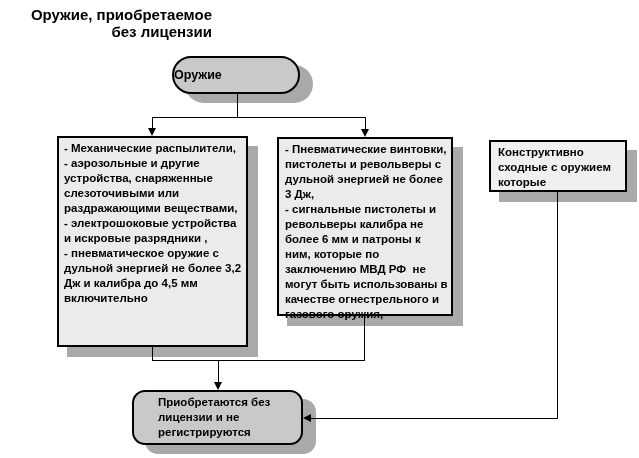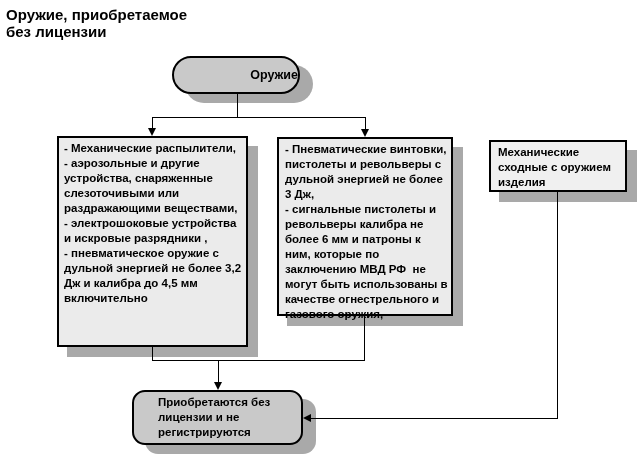--- a/index.html
+++ b/index.html
@@ -26,21 +26,21 @@
     color: var(--text);
   }
   .title {
     position: absolute;
     left: 6px;
     top: 6px;
     width: 206px;
     font-size: 15px;
     font-weight: bold;
     line-height: 17px;
-    text-align: left;
+    text-align: right;
     white-space: pre-line;
   }
   .node {
     position: absolute;
     border: 2px solid var(--border);
     font-weight: bold;
     z-index: 1;
   }
   .stadium {
     background: var(--stadium-fill);
@@ -51,21 +51,21 @@
   .rect {
     background: var(--box-fill);
     box-shadow: 10px 10px 0 var(--shadow);
     font-size: 11.5px;
     line-height: 15px;
     white-space: pre-wrap;
   }
   .root-node {
     left: 172px; top: 56px; width: 128px; height: 38px;
     border-radius: 19px;
-    justify-content: flex-end;
+    justify-content: flex-start;
     font-size: 12.5px;
   }
   .left-box  { left: 57px;  top: 136px; width: 191px; height: 211px; padding: 3px 3px 0 5px; }
   .mid-box   { left: 277px; top: 137px; width: 176px; height: 179px; padding: 3px 3px 0 6px; }
   .right-box {
     left: 489px; top: 140px; width: 138px; height: 52px;
     padding: 3px 3px 0 7px;
     background: var(--right-box-fill);
   }
   .result-node {
@@ -125,21 +125,21 @@
   </div>
 
   <div class="node rect left-box">- Механические распылители,
 - аэрозольные и другие устройства, снаряженные слезоточивыми или раздражающими веществами,
 - электрошоковые устройства и искровые разрядники ,
 - пневматическое оружие с дульной энергией не более 3,2 Дж и калибра до 4,5 мм включительно</div>
 
   <div class="node rect mid-box">- Пневматические винтовки, пистолеты и револьверы с дульной энергией не более 3 Дж,
 - сигнальные пистолеты и револьверы калибра не более 6 мм и патроны к ним, которые по заключению МВД РФ  не могут быть использованы в качестве огнестрельного и газового оружия,</div>
 
-  <div class="node rect right-box">Механические сходные с оружием изделия</div>
+  <div class="node rect right-box">Конструктивно сходные с оружием которые</div>
 
   <div class="node stadium result-node">
     <span>Приобретаются без лицензии и не регистрируются</span>
   </div>
 
   <div class="line l-root-stub"></div>
   <div class="line l-branch"></div>
 
   <div class="line l-left-in"></div>
   <div class="tri tri-down a-left-in"></div>

